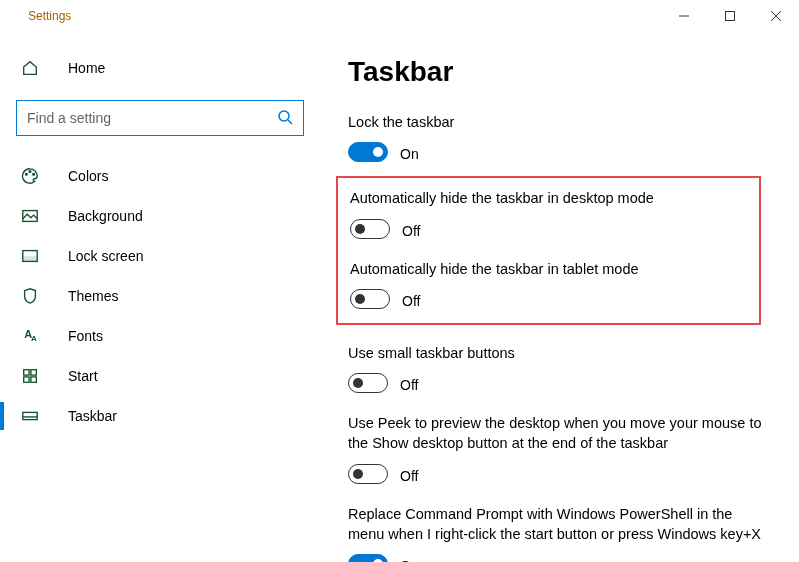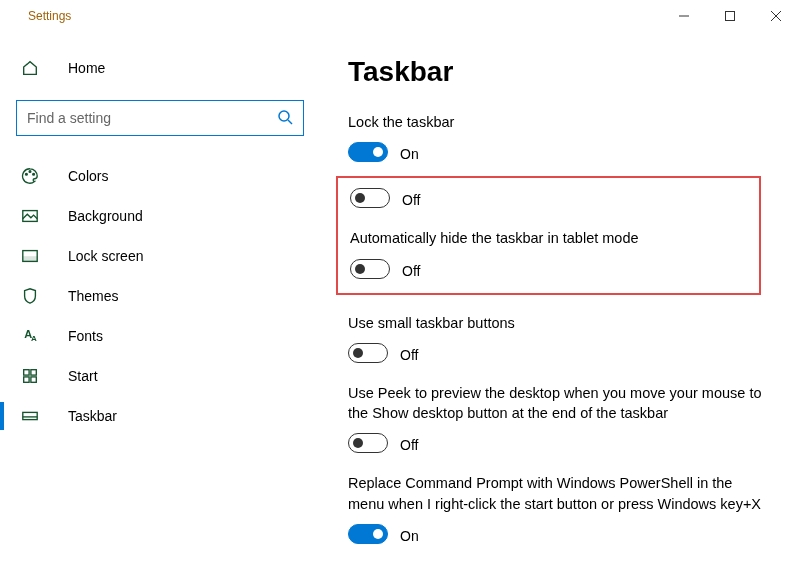--- a/index.html
+++ b/index.html
@@ -276,20 +276,21 @@
       <div class="toggle-row">
         <div class="toggle on">
             <div class="knob"></div>
           </div>
         <span class="tstate">On</span>
       </div>
     </div>
 
     <div class="highlight-box">
       <div class="setting">
+        <div class="slabel">Automatically hide the taskbar in desktop mode</div>
         <div class="toggle-row">
           <div class="toggle">
               <div class="knob"></div>
             </div>
           <span class="tstate">Off</span>
         </div>
       </div>
       <div class="setting">
         <div class="slabel">Automatically hide the taskbar in tablet mode</div>
         <div class="toggle-row">

